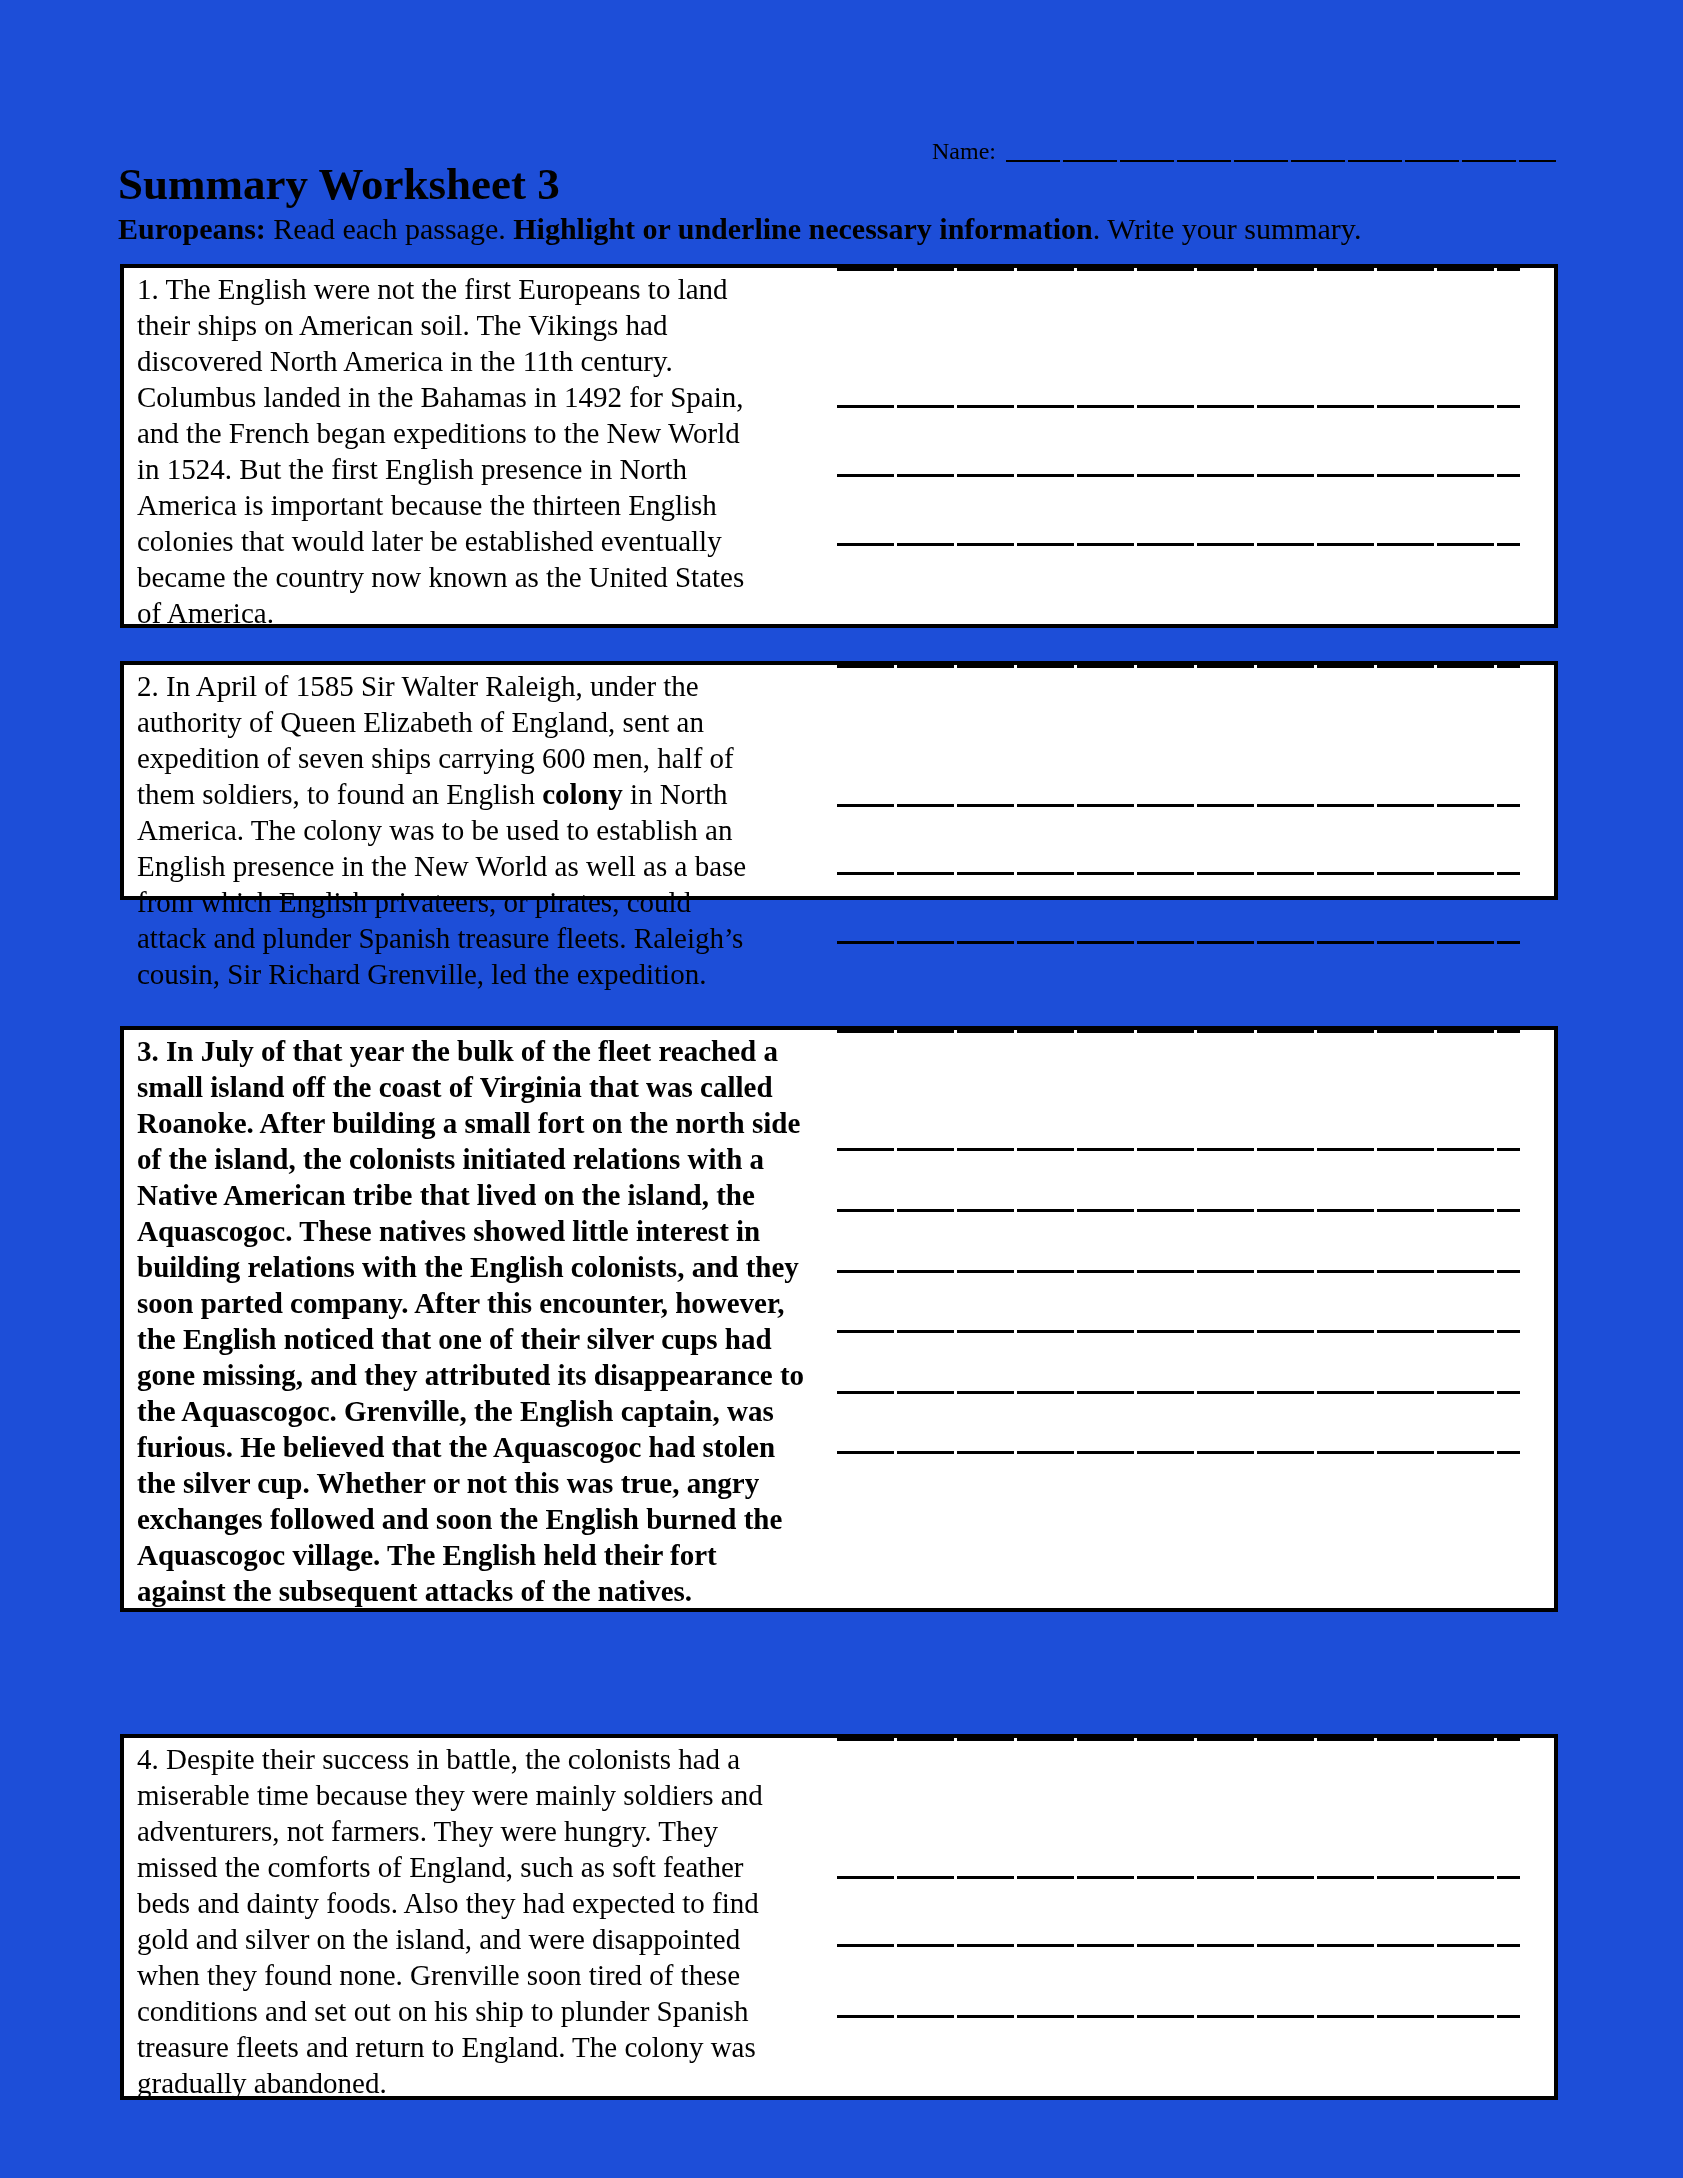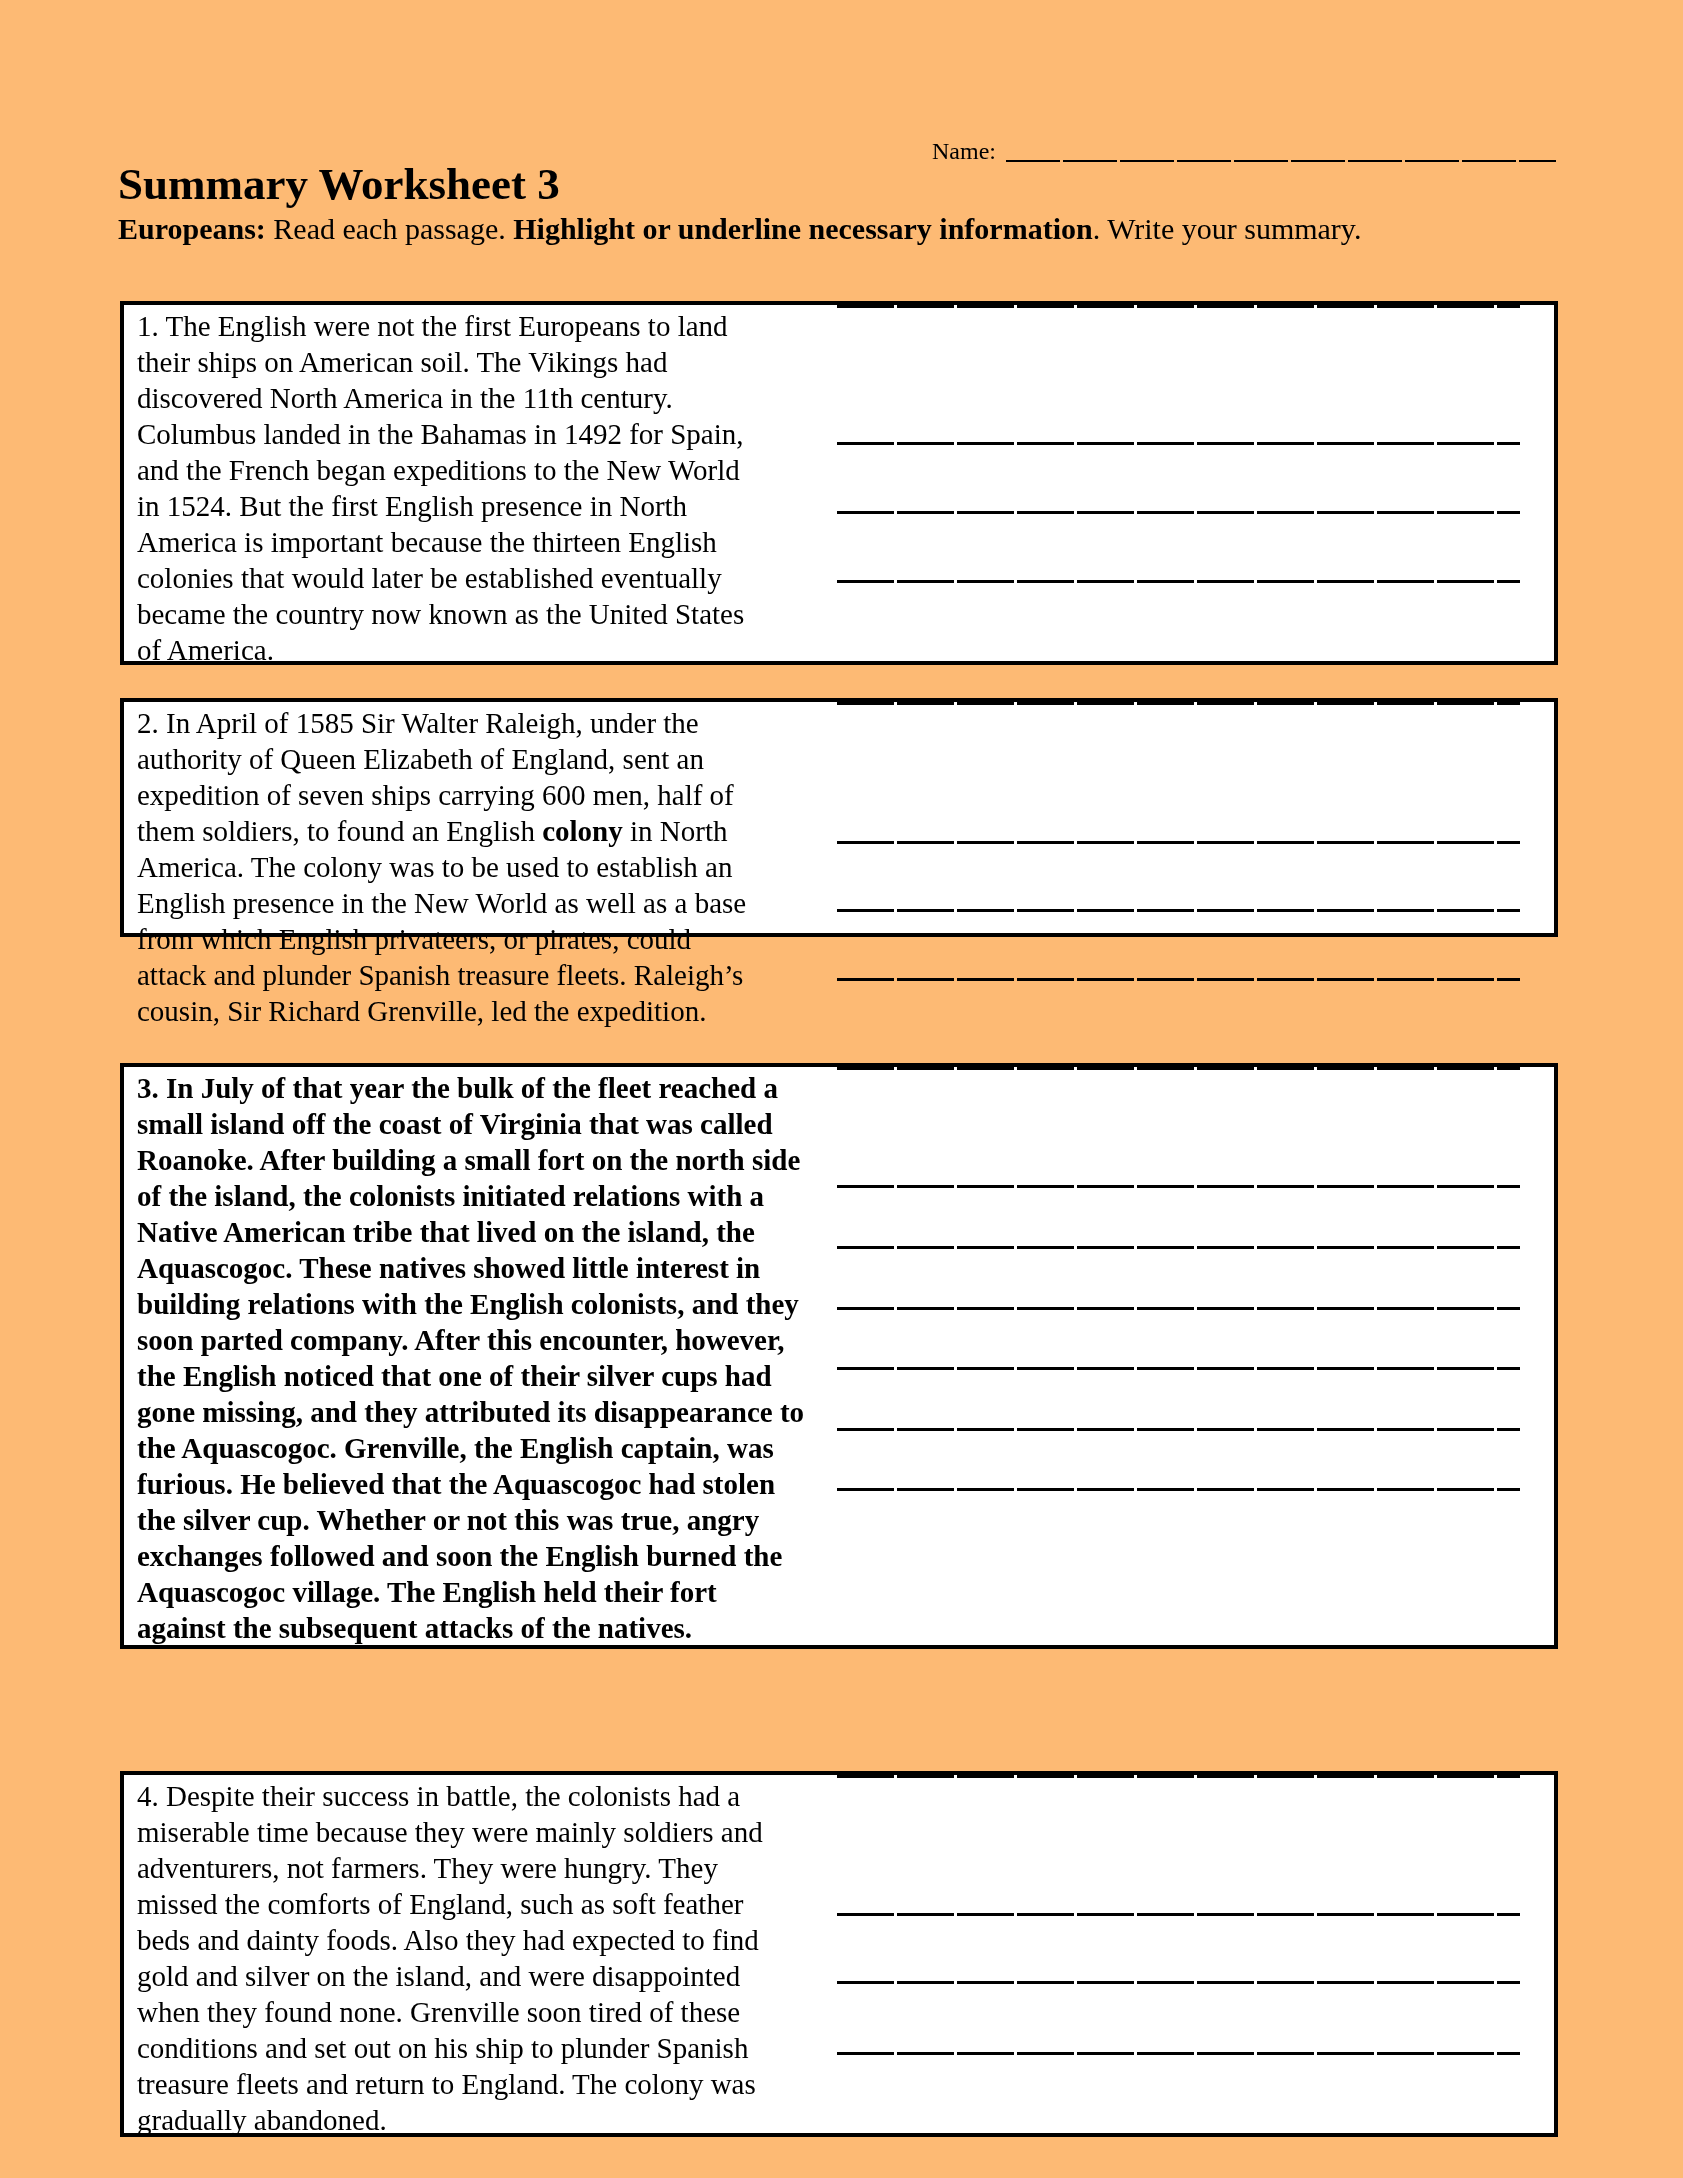--- a/index.html
+++ b/index.html
@@ -1,20 +1,20 @@
 <!DOCTYPE html>
 <html><head>
 <meta charset="utf-8">
 <style>
   html, body { margin: 0; padding: 0; background: #ffffff; }
   .page {
     position: relative;
     width: 1683px;
     height: 2178px;
-    background: #fdba74;
+    background: #1d4ed8;
     color: #000000;
     font-family: "Liberation Serif", serif;
     overflow: hidden;
   }
 
   
   .name-row {
     position: absolute;
     left: 932px;
     top: 137px;
@@ -54,21 +54,20 @@
   .b { font-weight: bold; }
 
   
   .box {
     position: absolute;
     left: 120px;
     width: 1438px;
     border: 4px solid #000000;
     box-sizing: border-box;
     background: #ffffff;
-    margin-top: 37px;
   }
   .box-1 { top: 264px;  height: 364px; }
   .box-2 { top: 661px;  height: 239px; }
   .box-3 { top: 1026px; height: 586px; font-weight: bold; }
   .box-4 { top: 1734px; height: 366px; }
 
   .passage {
     position: absolute;
     left: 13px;
     top: 3px;

